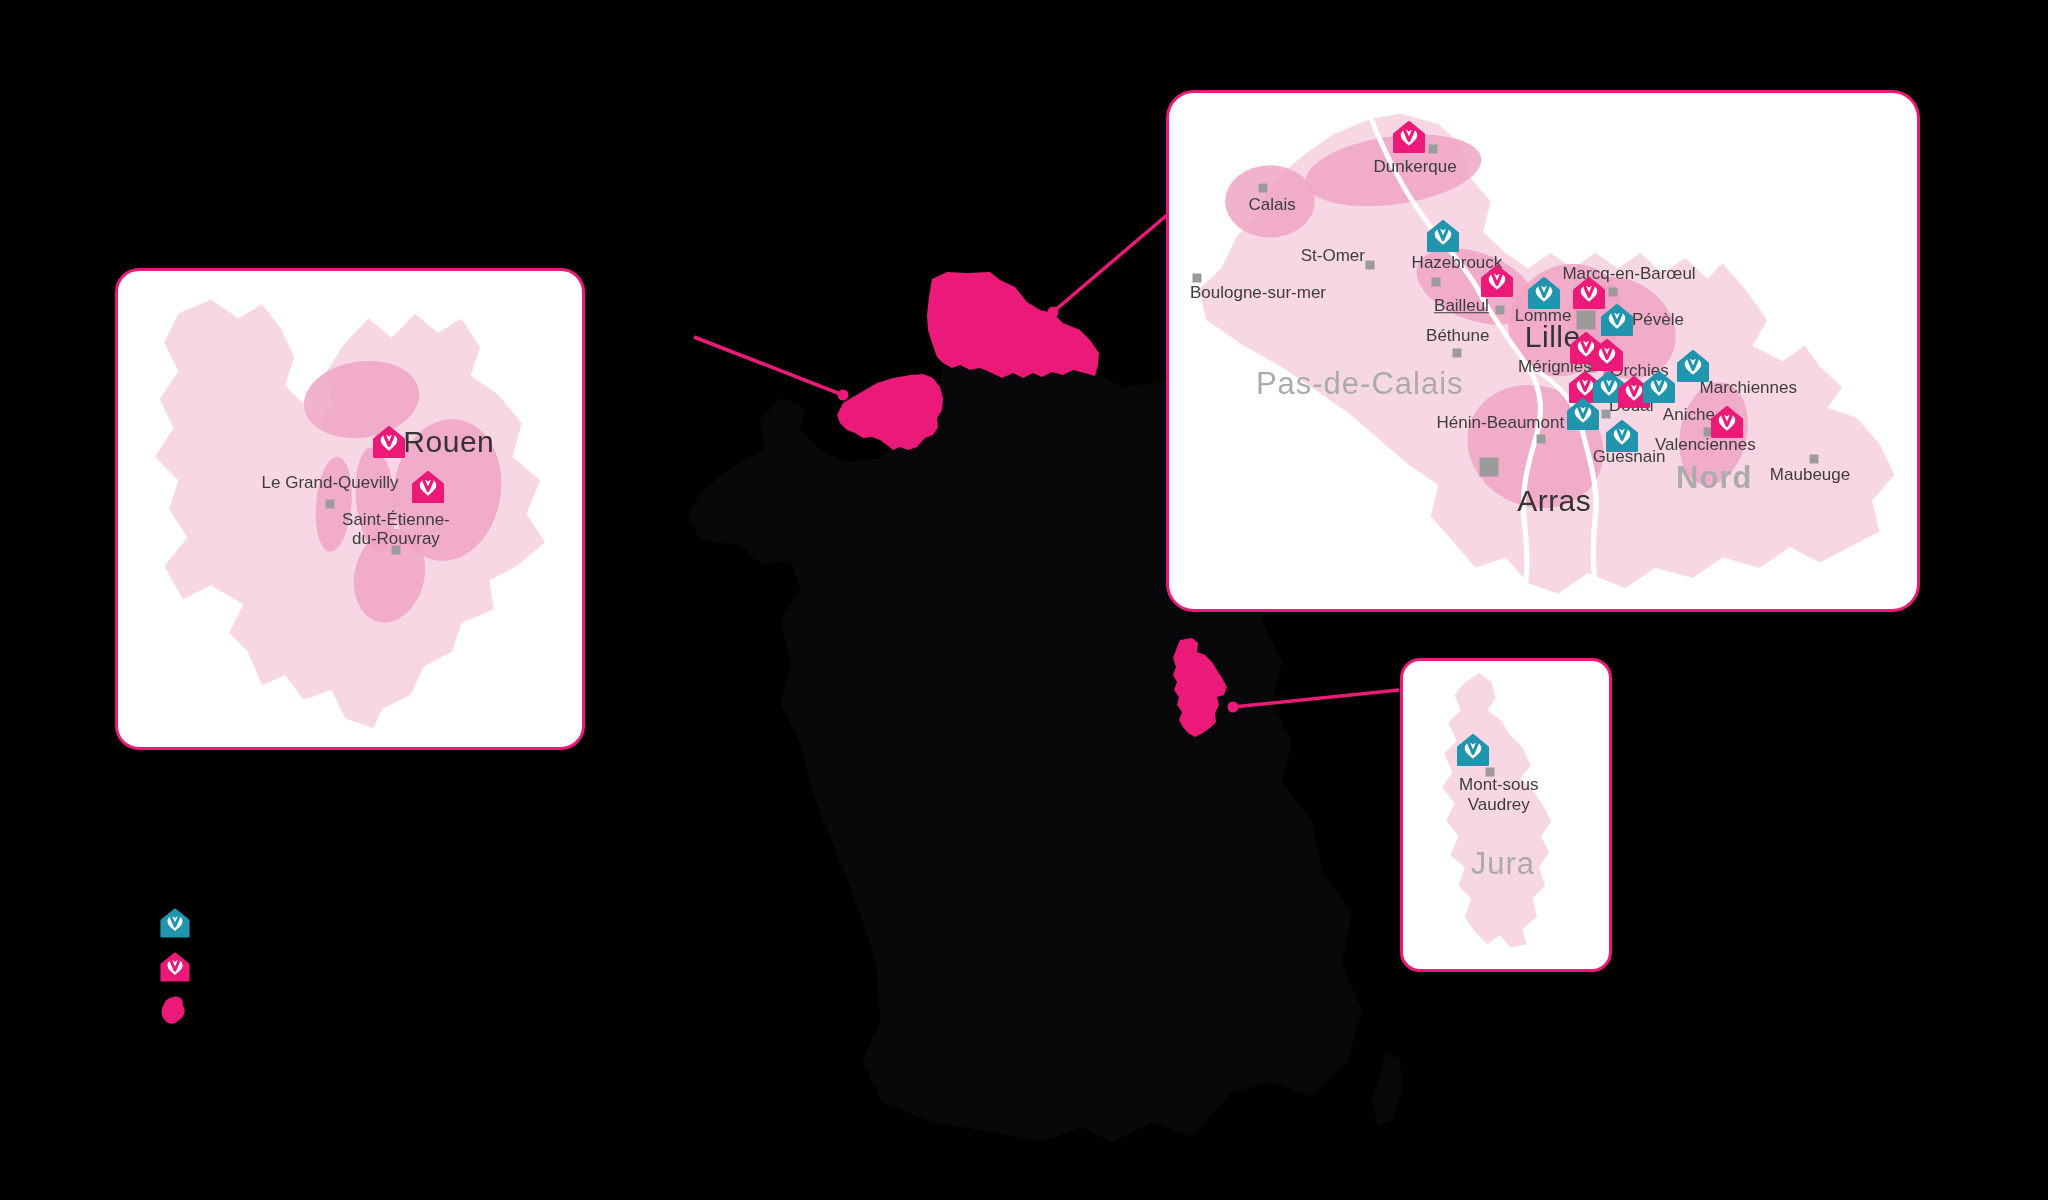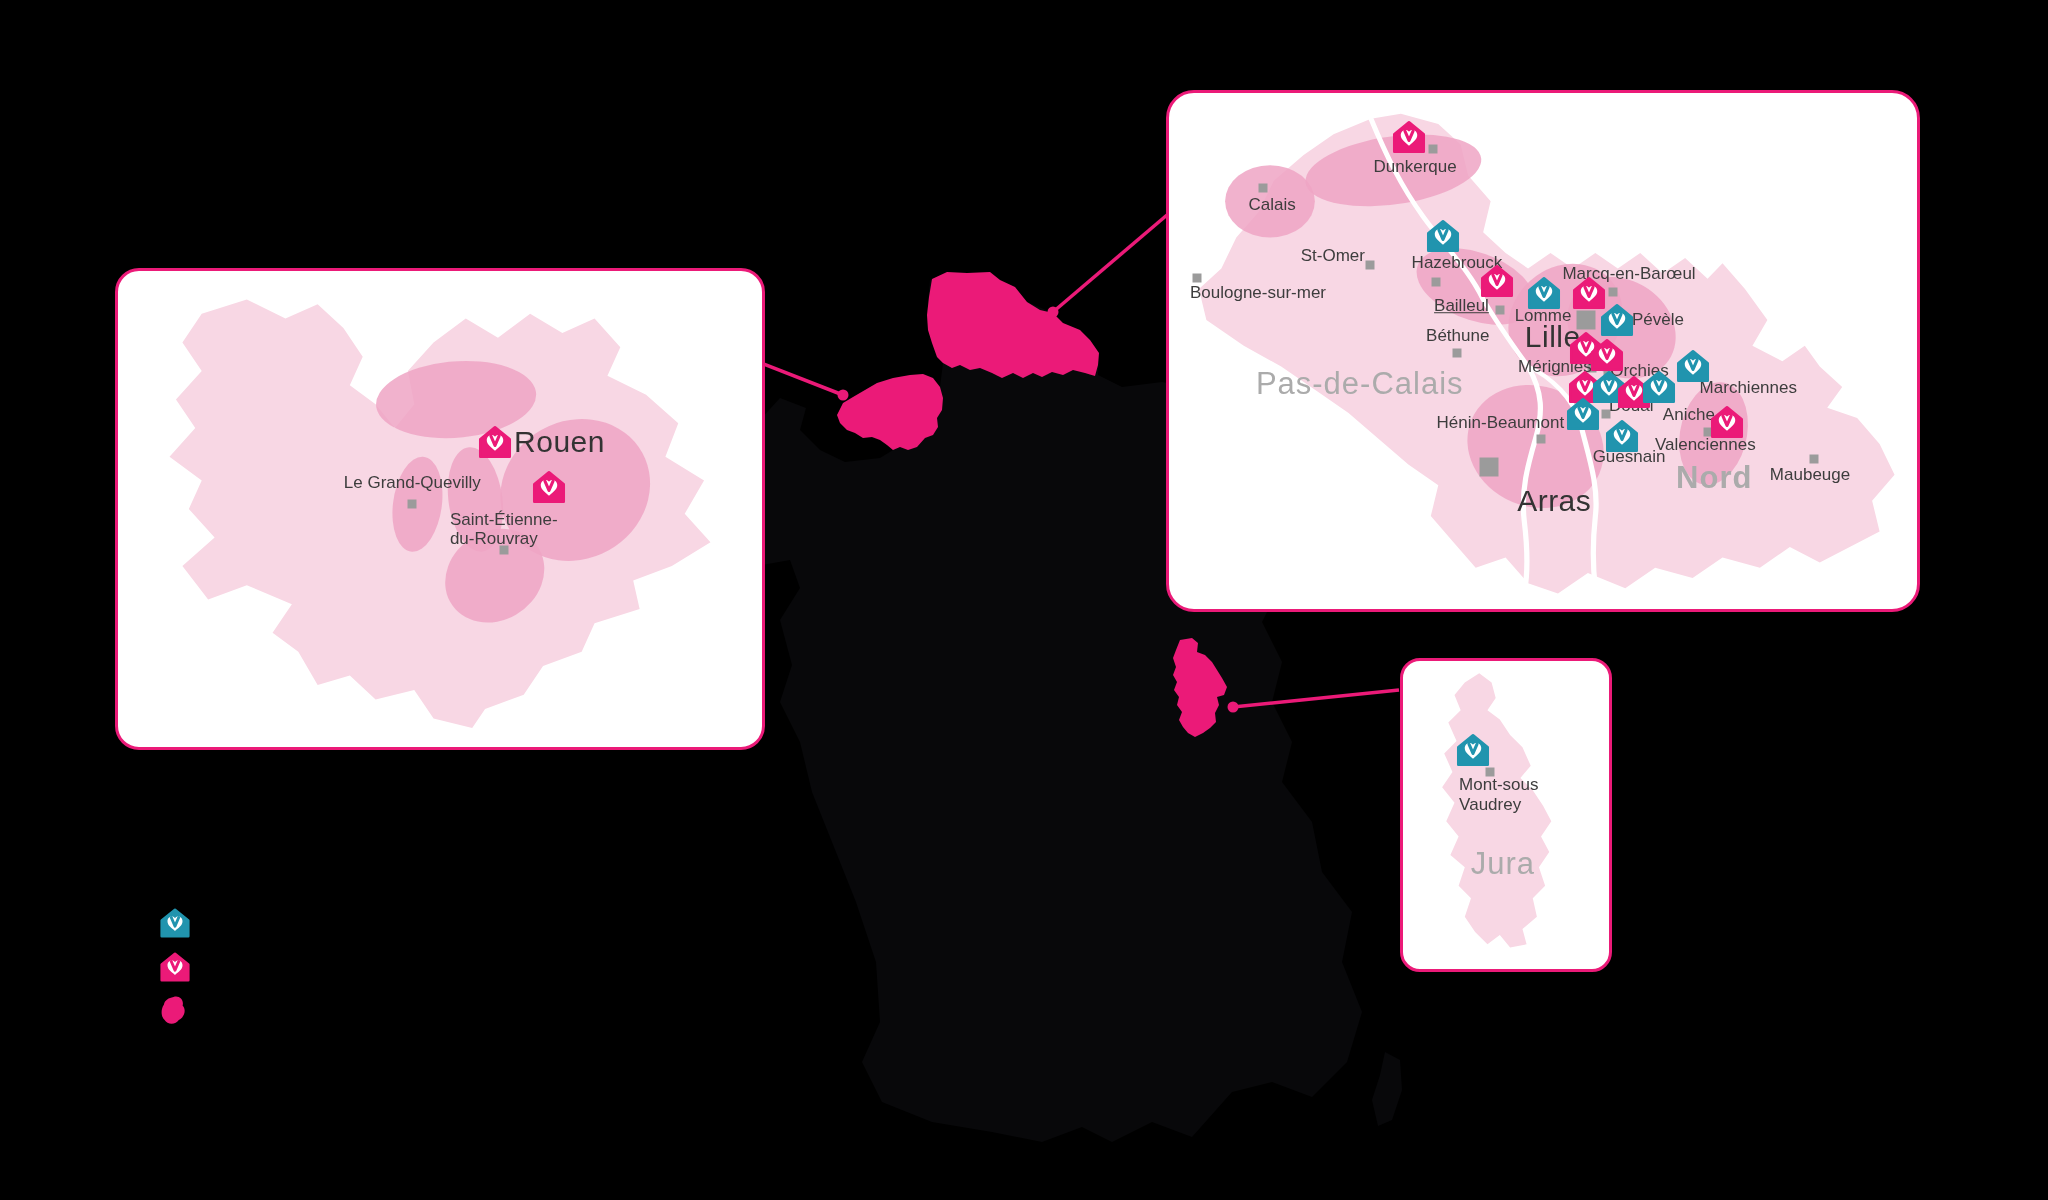--- a/index.html
+++ b/index.html
@@ -3,21 +3,21 @@
 <meta charset="utf-8">
 <style>
   html,body{margin:0;padding:0;background:#000;}
   #stage{position:relative;width:2048px;height:1200px;background:#000;overflow:hidden;
          font-family:"Liberation Sans", sans-serif;}
   #base-map{position:absolute;left:0;top:0;}
   .callout{position:absolute;background:#fff;border:3px solid #EB1A78;border-radius:26px;
            box-sizing:border-box;overflow:hidden;}
   .callout .art{position:absolute;left:0;top:0;width:100%;height:100%;}
   .city-label{position:absolute;transform:translate(-50%,-50%);color:#3D3D3D;font-size:17px;
-              font-weight:500;white-space:pre-line;line-height:1.15;z-index:3;}
+              font-weight:500;white-space:pre-line;text-align:center;line-height:1.15;z-index:3;}
   .city-label.large{font-size:30px;color:#333;letter-spacing:.5px;}
   .city-label.left-anchor{transform:translate(0,-50%);text-align:center;}
   .region-label{position:absolute;transform:translate(-50%,-50%);color:#ABABAB;font-size:31px;
                 font-weight:500;letter-spacing:1px;z-index:2;}
   .marker{position:absolute;transform:translate(-50%,-50%);z-index:4;line-height:0;}
   .sq{position:absolute;transform:translate(-50%,-50%);background:#9B9B9B;z-index:2;}
   .sq.small{width:9px;height:9px;}
   .sq.large{width:19px;height:19px;}
   #legend{position:absolute;left:160px;top:908px;display:flex;flex-direction:column;gap:14px;z-index:5;}
   .legend-item{display:flex;align-items:center;gap:12px;line-height:0;}
@@ -60,21 +60,21 @@
     <g stroke="#EB1A78" stroke-width="3.5">
       <line x1="1167" y1="215" x2="1053" y2="312"></line>
       <circle cx="1053" cy="312" r="5.5" fill="#EB1A78" stroke="none"></circle>
     </g>
     <g stroke="#EB1A78" stroke-width="3.5">
       <line x1="1399" y1="690" x2="1233" y2="707"></line>
       <circle cx="1233" cy="707" r="5.5" fill="#EB1A78" stroke="none"></circle>
     </g>
   </svg>
 
-  <div class="callout" id="callout-rouen" style="left: 115px; top: 268px; width: 650px; height: 482px; border-radius: 24px;">
+  <div class="callout" id="callout-rouen" style="left: 115px; top: 268px; width: 470px; height: 482px; border-radius: 24px;">
     <svg class="art" viewBox="0 0 100 100" preserveAspectRatio="none">
       <polygon fill="#F8D7E4" points="13,9 20,6 26,10 31,7 35,12 38,18 36,24 40,28 43,33 46,28 45,21 49,15
         54,10 59,14 64,9 69,13 74,10 78,16 76,22 82,26 87,32 85,39 91,44 88,51 92,57 86,62 80,65 81,71
         74,74 72,80 66,83 63,89 57,92 55,96 49,94 46,88 40,90 36,85 31,87 28,80 24,76 27,70 20,66 14,69
         10,62 15,56 11,50 13,44 8,39 12,33 9,27 13,21 10,15"></polygon>
       <g fill="#EFA5C4" fill-opacity="0.85">
         <ellipse cx="52.5" cy="27" rx="12.5" ry="8" transform="rotate(-8 52.5 27)"></ellipse>
         <ellipse cx="71" cy="46" rx="11.5" ry="15" transform="rotate(10 71 46)"></ellipse>
         <ellipse cx="46.5" cy="49" rx="3.8" ry="10" transform="rotate(5 46.5 49)"></ellipse>
         <ellipse cx="55.5" cy="48" rx="4.2" ry="11" transform="rotate(-5 55.5 48)"></ellipse>

